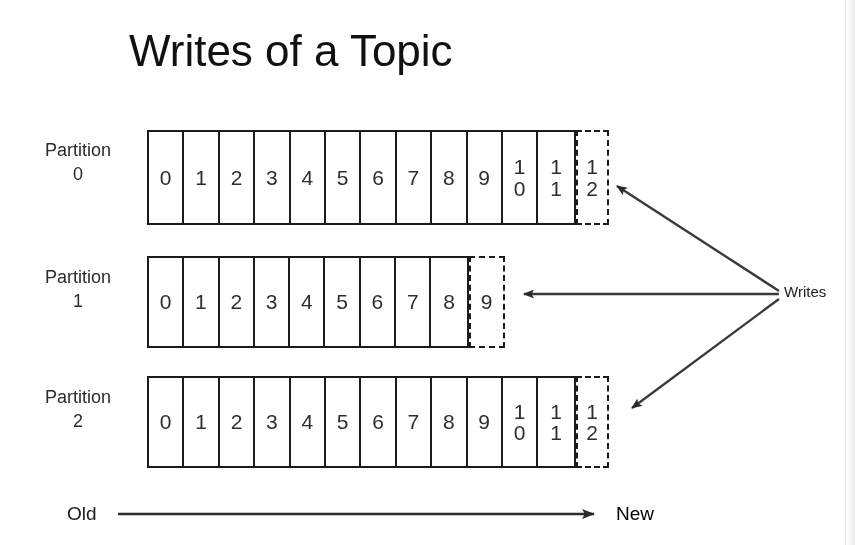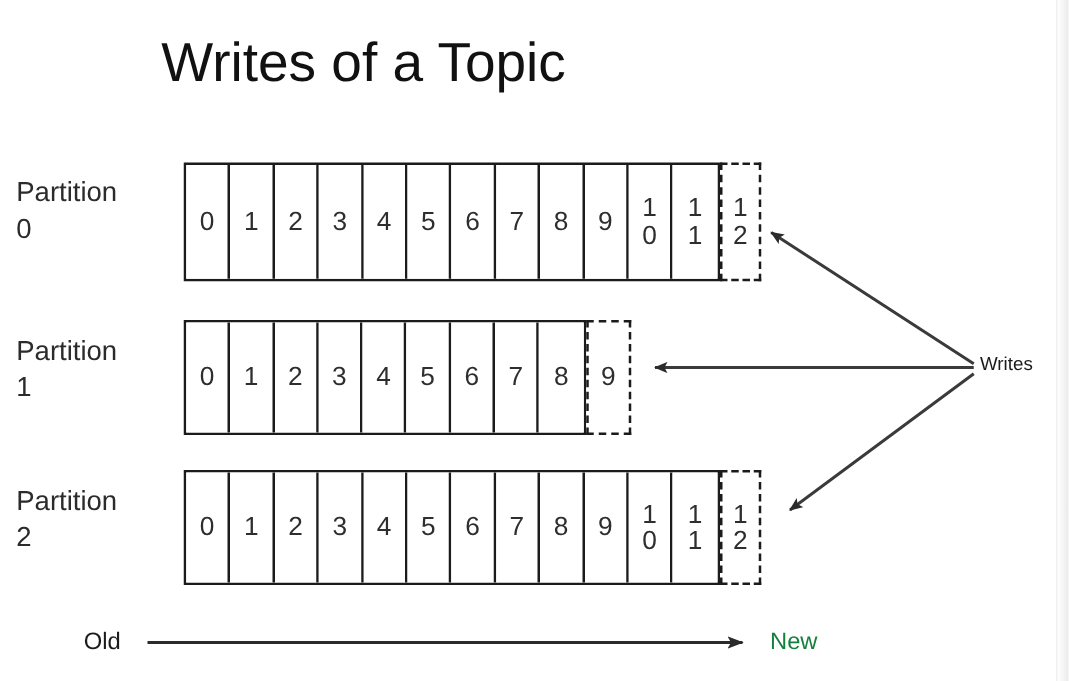--- a/index.html
+++ b/index.html
@@ -36,21 +36,22 @@
     font-size: 44px;
     font-weight: 400;
     color: #111111;
     letter-spacing: 0px;
     white-space: nowrap;
     line-height: 1.12;
   }
   .plabel {
     position: absolute;
     width: 130px;
-    font-size: 22px;
+    text-align: center;
+    font-size: 18px;
     color: #2b2b2b;
     line-height: 1.32;
     white-space: nowrap;
   }
   .plabel .l2 { display: block; }
 
   .row {
     position: absolute;
     display: flex;
     align-items: stretch;
@@ -109,21 +110,21 @@
     font-size: 19px;
     color: #1b1b1b;
     white-space: nowrap;
     text-align: right;
   }
   #new-label {
     position: absolute;
     left: 616px;
     top: 503px;
     font-size: 19px;
-    color: #15803d;
+    color: #000000;
     white-space: nowrap;
   }
 </style>
 </head>
 <body>
 
 <div id="canvas">
 
   <div id="title">Writes of a Topic</div>
 

